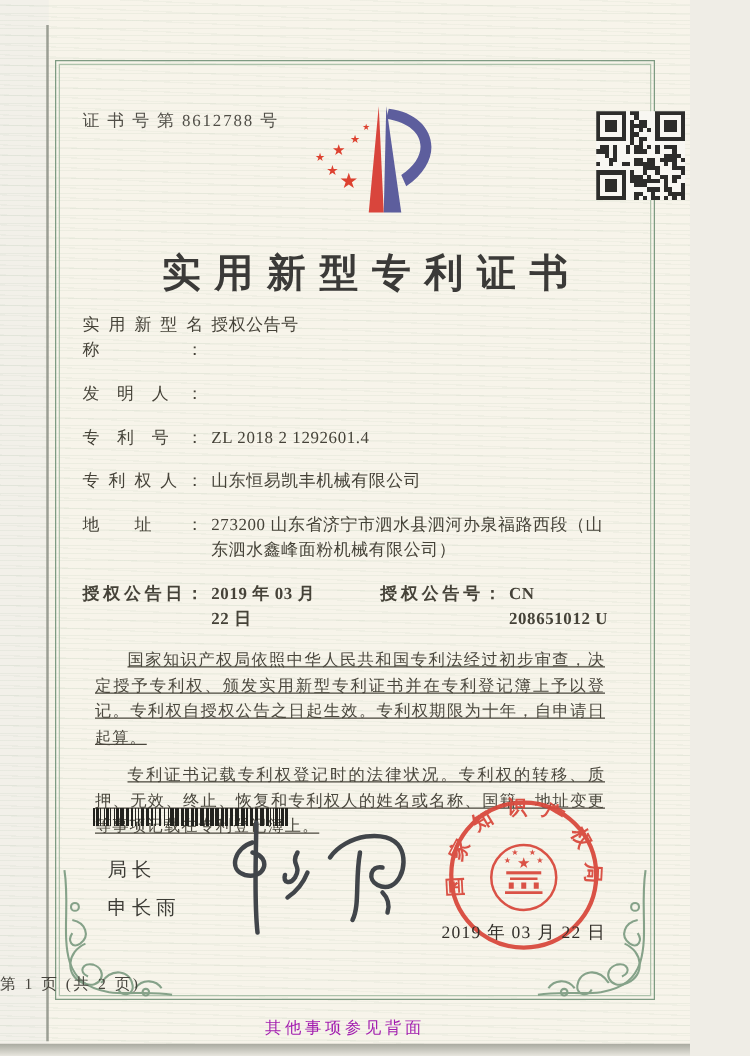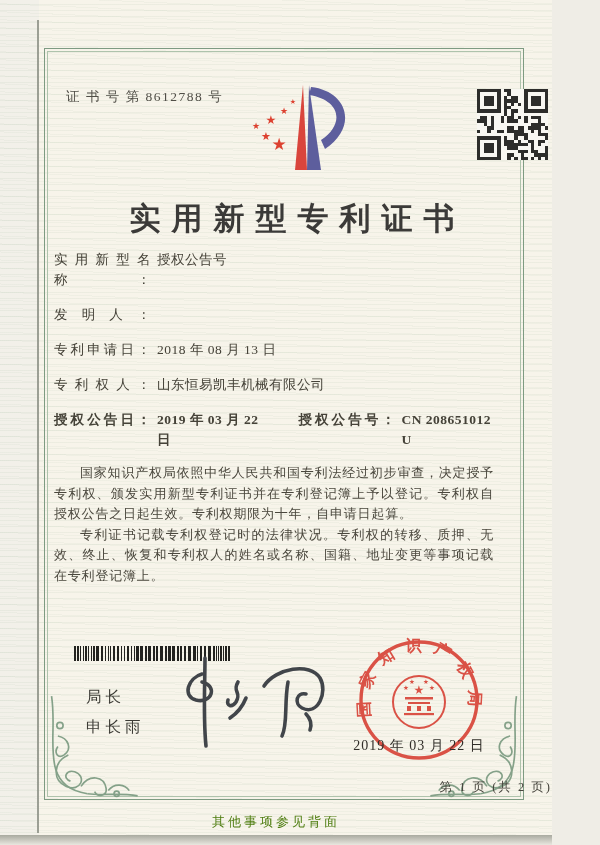--- a/index.html
+++ b/index.html
@@ -13,40 +13,40 @@
   .edge-left{position:absolute;left:37px;top:20px;bottom:12px;width:2px;background:#8d9186;opacity:.85;}
   .bottom-shade{position:absolute;left:0;right:0;bottom:0;height:10px;
     background:linear-gradient(#a9aaa0,#e9e7df);}
   .frame{position:absolute;left:44px;top:48px;right:28px;bottom:45px;border:1.5px solid #7e9b82;}
   .frame::after{content:"";position:absolute;inset:2px;border:1px solid #aec3ac;}
   .cert-no{position:absolute;left:66px;top:88px;font-size:13.5px;letter-spacing:1.5px;color:#504e47;}
   .logo{position:absolute;left:243px;top:76px;width:106px;height:104px;}
   .qr{position:absolute;left:477px;top:89px;width:71px;height:71px;}
   .title{position:absolute;left:0;top:182px;width:100%;margin:16px;text-align:center;
     font-size:31px;font-weight:600;letter-spacing:11px;text-indent:11px;color:#3b3a38;}
-  .content{position:absolute;left:54px;right:58px;top:250px;color:#454238;}
+  .content{position:absolute;left:66px;right:58px;top:250px;color:#454238;}
   .row{display:flex;font-size:13.5px;line-height:20px;margin-bottom:15px;letter-spacing:.5px;}
   .lab{display:inline-block;flex:0 0 97px;width:97px;text-align:justify;text-align-last:justify;white-space:normal;}
   .val{flex:1;padding-left:6px;}
   .grant-row{display:flex;font-size:13.5px;line-height:20px;letter-spacing:.5px;font-weight:bold;}
   .grant-pair{display:flex;}
   .grant-pair.second{margin-left:34px;}
   .paras{margin-top:13px;font-size:13px;line-height:20.5px;letter-spacing:.8px;color:#4a473d;text-align:justify;}
-  .paras p{margin:0;text-indent:2em;}
+  .paras p{margin:10px;text-indent:2em;text-decoration:underline;}
   .barcode{position:absolute;left:74px;top:646px;width:158px;height:15px;}
   .director{position:absolute;left:86px;top:682px;font-size:15.5px;letter-spacing:4px;color:#3d3c36;line-height:30px;}
   .signature{position:absolute;left:172px;top:652px;width:160px;height:100px;}
   .seal{position:absolute;left:352px;top:636px;width:134px;height:134px;}
   .seal svg{position:absolute;inset:0;opacity:.93;}
   .seal-date{position:absolute;left:-8px;right:-8px;top:101px;text-align:center;font-size:14px;
     color:#312e29;letter-spacing:1px;}
-  .page-no{position:absolute;left:0;top:779px;width:100%;text-align:right;font-size:12.5px;
+  .page-no{position:absolute;left:0;top:779px;width:100%;text-align:left;font-size:12.5px;
     letter-spacing:2px;color:#46443d;}
   .back-note{position:absolute;left:0;top:813px;width:100%;text-align:center;font-size:13px;
-    letter-spacing:3px;color:#4d7c0f;}
+    letter-spacing:3px;color:#a21caf;}
   .corner{position:absolute;width:95px;height:105px;}
   .corner-left{left:45px;bottom:46px;}
   .corner-right{right:29px;bottom:46px;transform:scaleX(-1);}
 </style>
 </head>
 <body>
 
 <div class="page">
   <div class="paper"></div>
   <div class="paper-texture"></div>
@@ -235,26 +235,30 @@
 
   <div class="content">
     <div class="row">
       <span class="lab">实用新型名称：</span>
       <span class="val">授权公告号</span>
     </div>
     <div class="row">
       <span class="lab">发明人：</span>
     </div>
     <div class="row">
-      <span class="lab">专利申请日：</span>
-      <span class="val">2018 年 08 月 13 日</span>
+      <span class="lab">专利号：</span>
+      <span class="val">ZL 2018 2 1292601.4</span>
     </div>
     <div class="row">
       <span class="lab">专利权人：</span>
       <span class="val">山东恒易凯丰机械有限公司</span>
+    </div>
+    <div class="row">
+      <span class="lab">地址：</span>
+      <span class="val">273200 山东省济宁市泗水县泗河办泉福路西段（山东泗水鑫峰面粉机械有限公司）</span>
     </div>
     <div class="grant-row">
       <span class="grant-pair">
         <span class="lab">授权公告日：</span>
         <span class="val">2019 年 03 月 22 日</span>
       </span>
       <span class="grant-pair second">
         <span class="lab">授权公告号：</span>
         <span class="val">CN 208651012 U</span>
       </span>

